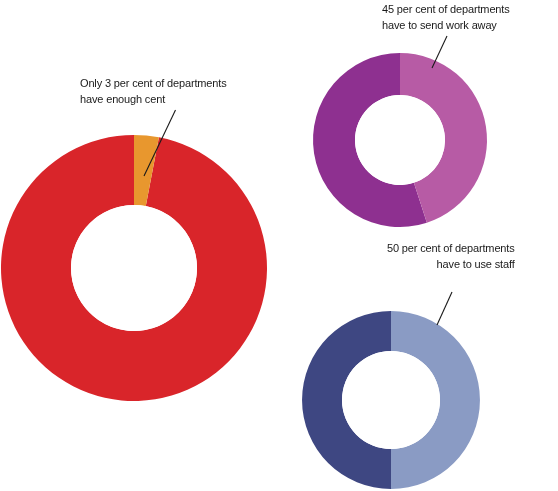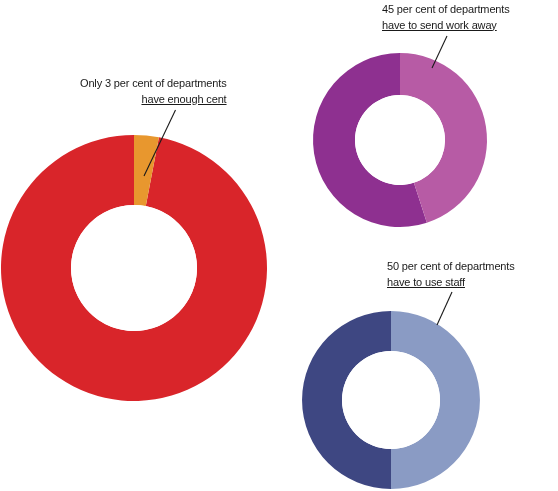--- a/index.html
+++ b/index.html
@@ -31,34 +31,33 @@
     position: absolute;
     font-family: "Liberation Sans", sans-serif;
     font-size: 11px;
     line-height: 15.5px;
     color: #1a1a1a;
     letter-spacing: -0.15px;
     white-space: nowrap;
   }
   .callout .line2 {
     display: block;
-    text-decoration: underline;
   }
   #callout-staff {
     left: 80px;
     top: 76px;
-    text-align: right;
   }
   #callout-sendwork {
     left: 382px;
     top: 2px;
   }
   #callout-locums {
     left: 387px;
-    top: 259px;
+    top: 241px;
+    text-align: right;
   }
 </style>
 </head>
 <body>
 
 <div id="infographic">
 
   <svg class="chart-svg" viewBox="0 0 558 491" xmlns="http://www.w3.org/2000/svg">
 
     <g>

